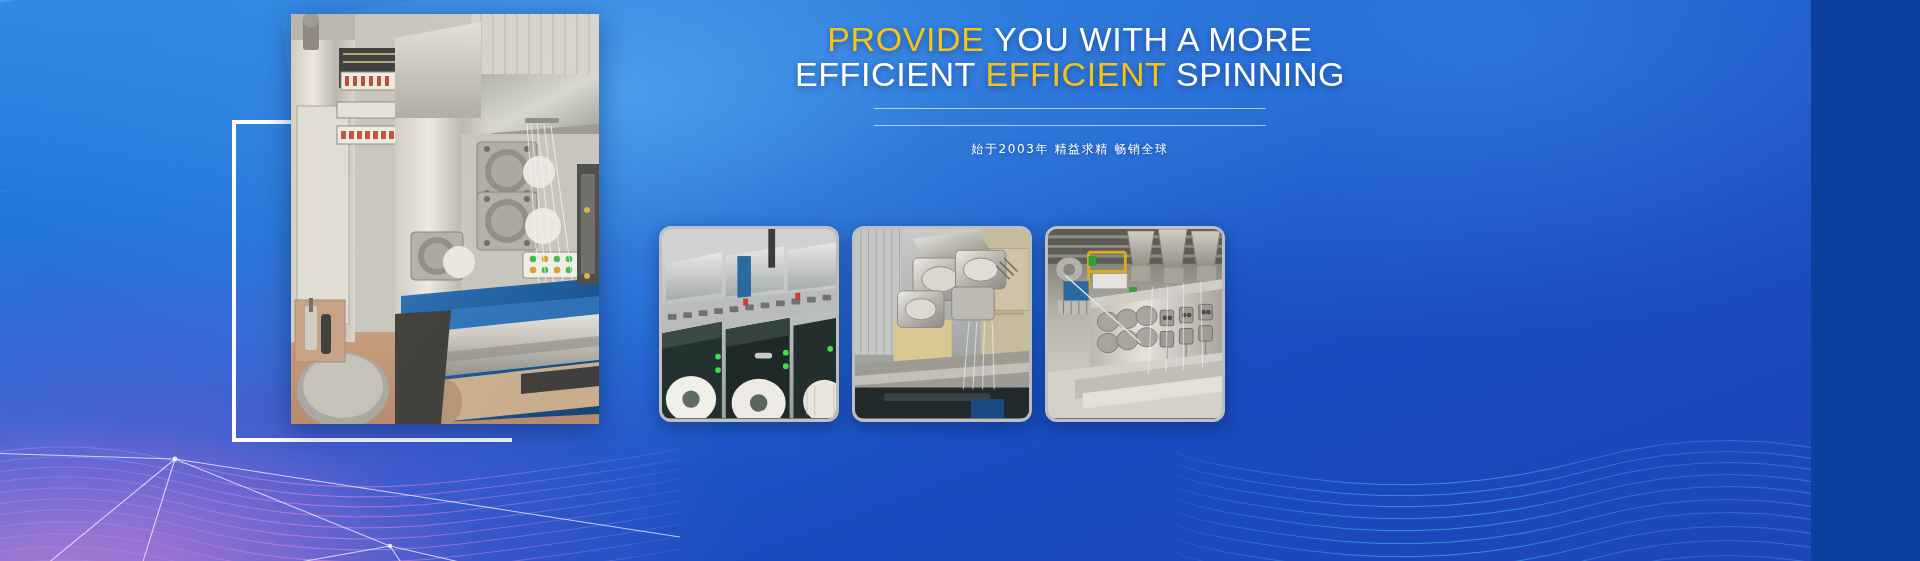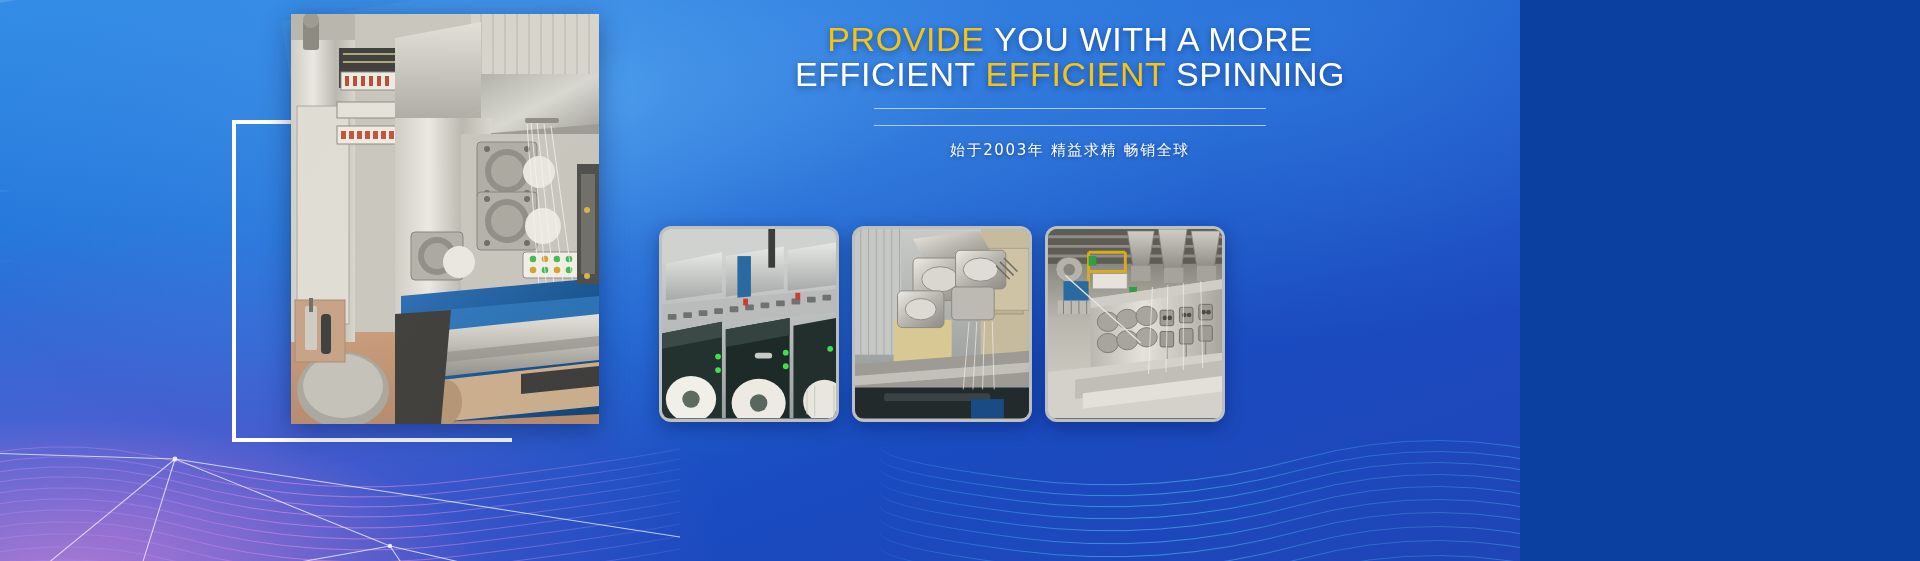--- a/index.html
+++ b/index.html
@@ -1,20 +1,20 @@
 <!DOCTYPE html>
 <html><head>
 <meta charset="utf-8">
 <style>
   html,body{margin:0;padding:0;background:#0b3fa0;}
   body{font-family:"Liberation Sans","DejaVu Sans",sans-serif;}
 
   .banner{
     position:relative;
-    width:1520px;height:561px;
+    width:1811px;height:561px;
     overflow:hidden;
     background:
       radial-gradient(ellipse 1100px 600px at 36% 18%, rgba(90,170,245,.55) 0%, rgba(90,170,245,0) 62%),
       radial-gradient(ellipse 900px 460px at 82% 8%,  rgba(70,150,240,.45) 0%, rgba(70,150,240,0) 65%),
       radial-gradient(ellipse 1000px 520px at 8% 95%, rgba(150,95,215,.55) 0%, rgba(150,95,215,0) 60%),
       linear-gradient(160deg,#2f8ae4 0%, #1f6fd6 26%, #1a58c8 52%, #1a4bc0 70%, #1f45b6 100%);
   }
 
   
   .streaks{position:absolute;inset:0;pointer-events:none;
@@ -50,21 +50,21 @@
 
   
   .copy{position:absolute;left:700px;top:22px;width:740px;text-align:center;}
   .headline{color:#ffffff;font-size:34px;line-height:1.03;font-weight:400;letter-spacing:.6px;
     text-shadow:0 2px 6px rgba(0,25,80,.45);margin:0;white-space:nowrap;}
   .headline .hl{color:#f5c316;}
   .rule{height:1px;background:rgba(255,255,255,.62);margin:16px auto 0;width:392px;}
   .rule.lower{margin-top:16px;}
   .cn-main{color:#ffffff;font-size:25px;font-weight:bold;letter-spacing:2px;margin:13px 0 0;
     text-shadow:0 2px 7px rgba(0,25,80,.5);font-family:"DejaVu Sans","Liberation Sans",sans-serif;}
-  .cn-sub{color:#ffffff;font-size:15px;letter-spacing:1.6px;margin:15px 0 0;
+  .cn-sub{color:#ffffff;font-size:12px;letter-spacing:1.6px;margin:15px 0 0;
     text-shadow:0 1px 4px rgba(0,25,80,.45);font-family:"DejaVu Sans","Liberation Sans",sans-serif;text-align:center;}
 
   
   .thumbs{position:absolute;left:659px;top:226px;display:flex;gap:13px;}
   .thumb{width:180px;height:196px;border-radius:12px;overflow:hidden;position:relative;
     border:3px solid rgba(255,255,255,.55);box-sizing:border-box;
     box-shadow:0 5px 18px rgba(0,20,70,.4);background:#6e7478;}
 </style>
 </head>
 <body>

